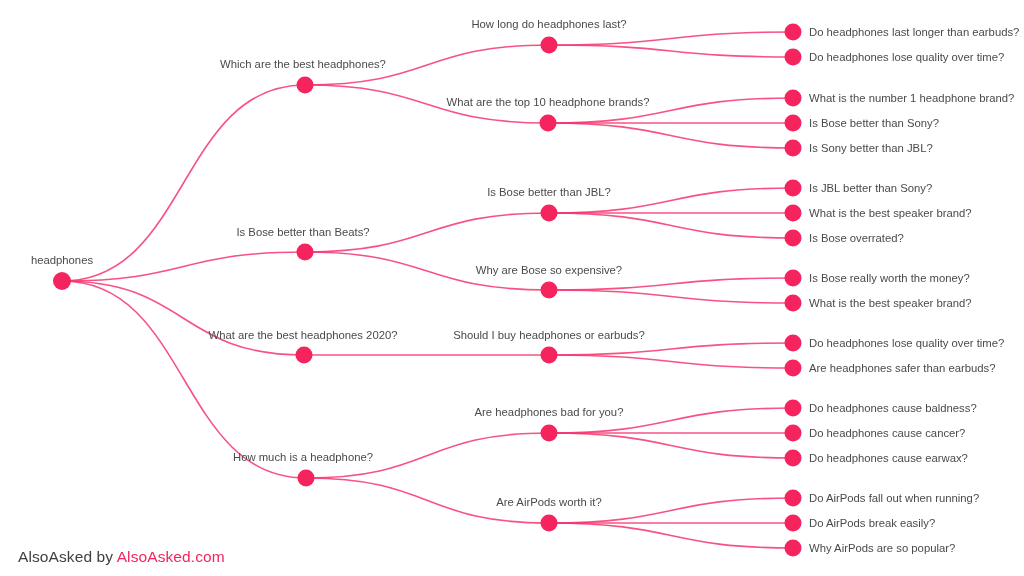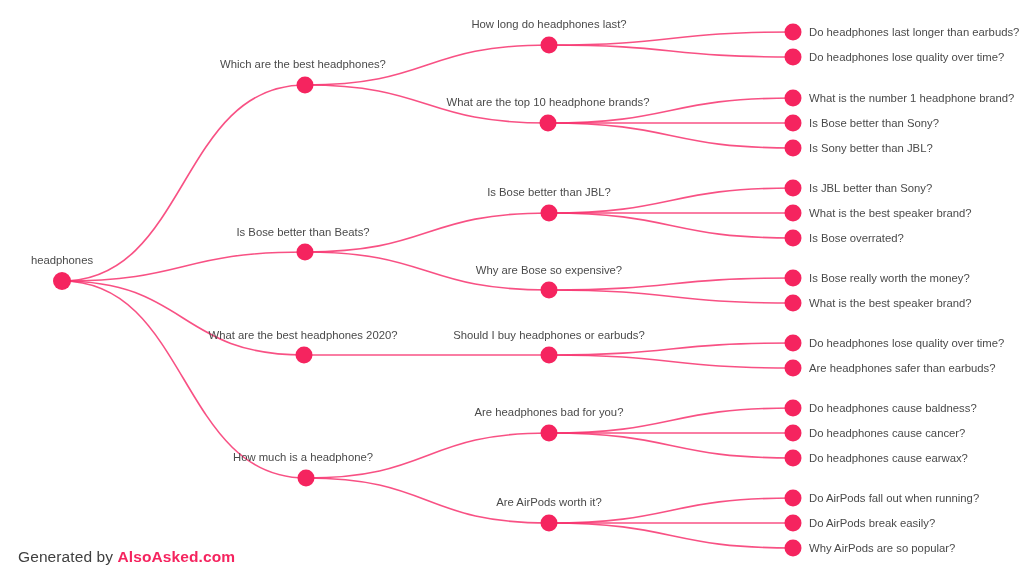--- a/index.html
+++ b/index.html
@@ -45,21 +45,21 @@
     left: 18px;
     bottom: 10px;
     font-family: "Liberation Sans", sans-serif;
     font-size: 15.5px;
     color: #3f3f3f;
     white-space: nowrap;
     letter-spacing: 0.1px;
   }
   .footer .brand {
     color: #f5245f;
-    font-weight: bold;
+    font-weight: normal;
     margin-top: 25px;
   }
 </style>
 </head>
 <body>
 
 <svg id="tree-canvas" viewBox="0 0 1024 576" xmlns="http://www.w3.org/2000/svg">
   <g id="edges-layer">
       <path class="edge" d="M 62 281 C 188.36 281, 178.64 85, 305 85"></path>
       <path class="edge" d="M 62 281 C 188.36 281, 178.64 252, 305 252"></path>
@@ -209,14 +209,14 @@
         <text class="node-label left" x="809" y="527">Do AirPods break easily?</text>
       </g>
       <g>
         <circle class="node-dot" cx="793" cy="548" r="8.5"></circle>
         <text class="node-label left" x="809" y="552">Why AirPods are so popular?</text>
       </g>
     </g>
 </svg>
 
 <div class="footer">
-  <span>Generated by </span><span class="brand">AlsoAsked.com</span>
+  <span>AlsoAsked by </span><span class="brand">AlsoAsked.com</span>
 </div>
 
 </body></html>

